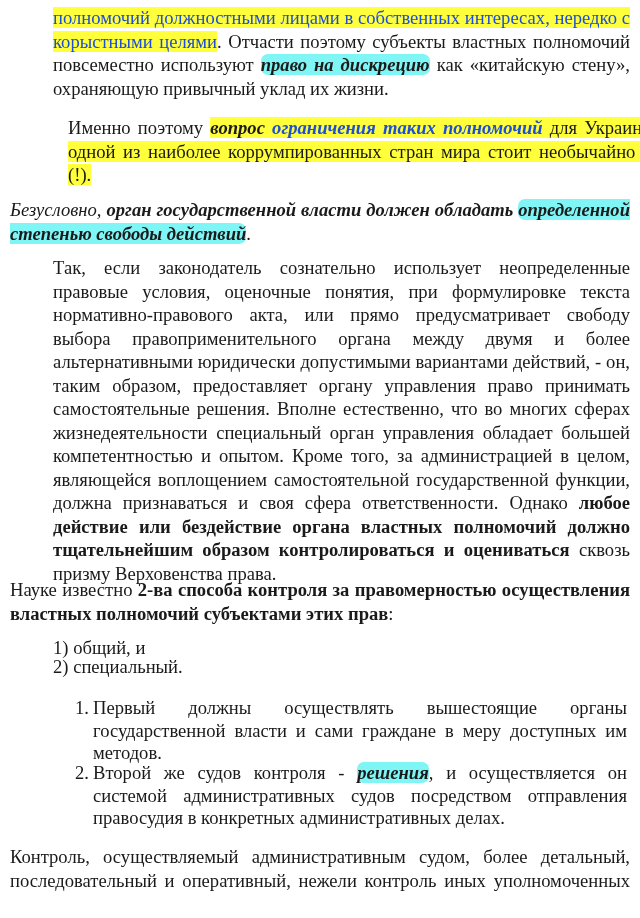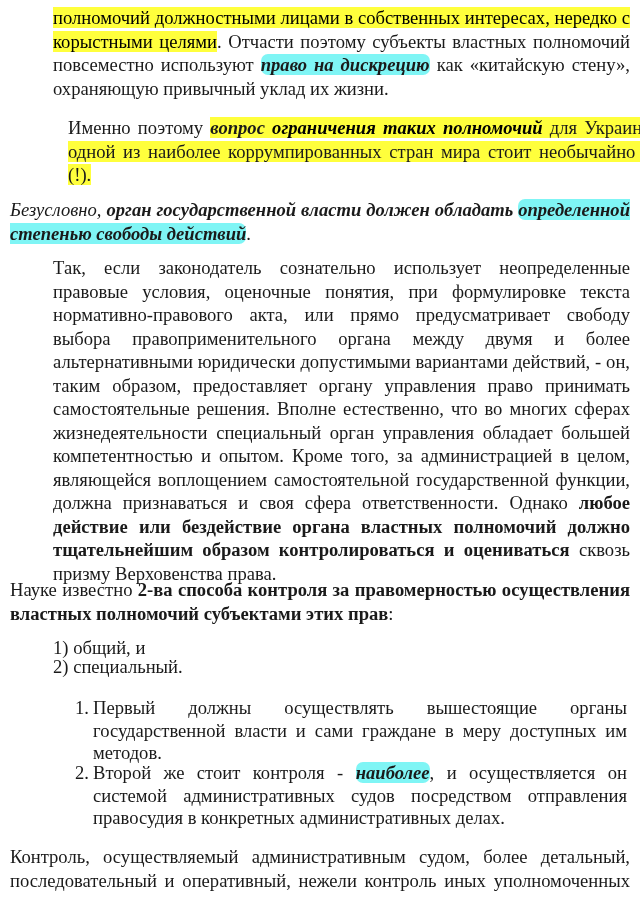--- a/index.html
+++ b/index.html
@@ -13,21 +13,21 @@
   }
   .para {
     position: absolute;
     text-align: justify;
     text-align-last: left;
     line-height: 23.5px;
     margin: 0;
   }
   .hl-yellow { background: #ffff3c; }
   .hl-cyan { background: #7ff5f5; }
-  .red { color: #000000; }
+  .red { color: #1d4ed8; }
   .bi { font-weight: bold; font-style: italic; border-radius: 7px; }
   .i { font-style: italic; }
   .b { font-weight: bold; }
   .list-line { position: absolute; line-height: 22.5px; margin: 0; }
   .num-item { position: absolute; line-height: 22.5px; margin: 0; }
   .num-item .num { position: absolute; left: 0; top: 0; }
   .num-item .txt { position: absolute; left: 18px; text-align: justify; text-align-last: left; width: 534px; }
 </style>
 </head>
 <body>
@@ -54,18 +54,18 @@
 
 <p class="list-line" style="left:53px; top:637px;text-align:center;">1) общий, и</p>
 <p class="list-line" style="left:53px; top:656px;">2) специальный.</p>
 
 <div class="num-item" style="left:75px; top:697px; width:555px; height:70px;">
   <span class="num">1.</span>
   <span class="txt">Первый должны осуществлять вышестоящие органы государственной власти и сами граждане в меру доступных им методов.</span>
 </div>
 <div class="num-item" style="left:75px; top:762px; width:555px; height:70px;">
   <span class="num">2.</span>
-  <span class="txt"><span>Второй же стоит контроля - </span><span class="hl-cyan bi">наиболее</span><span>, и осуществляется он системой административных судов посредством отправления правосудия в конкретных административных делах.</span></span>
+  <span class="txt"><span>Второй же судов контроля - </span><span class="hl-cyan bi">решения</span><span>, и осуществляется он системой административных судов посредством отправления правосудия в конкретных административных делах.</span></span>
 </div>
 
 <p class="para" style="left:10px; top:845px; width:620px; text-align-last: justify; font-family: Liberation Serif, serif;">
   <span>Контроль, осуществляемый административным судом, более детальный, последовательный и оперативный, нежели контроль иных уполномоченных</span>
 </p>
 
 </body></html>

